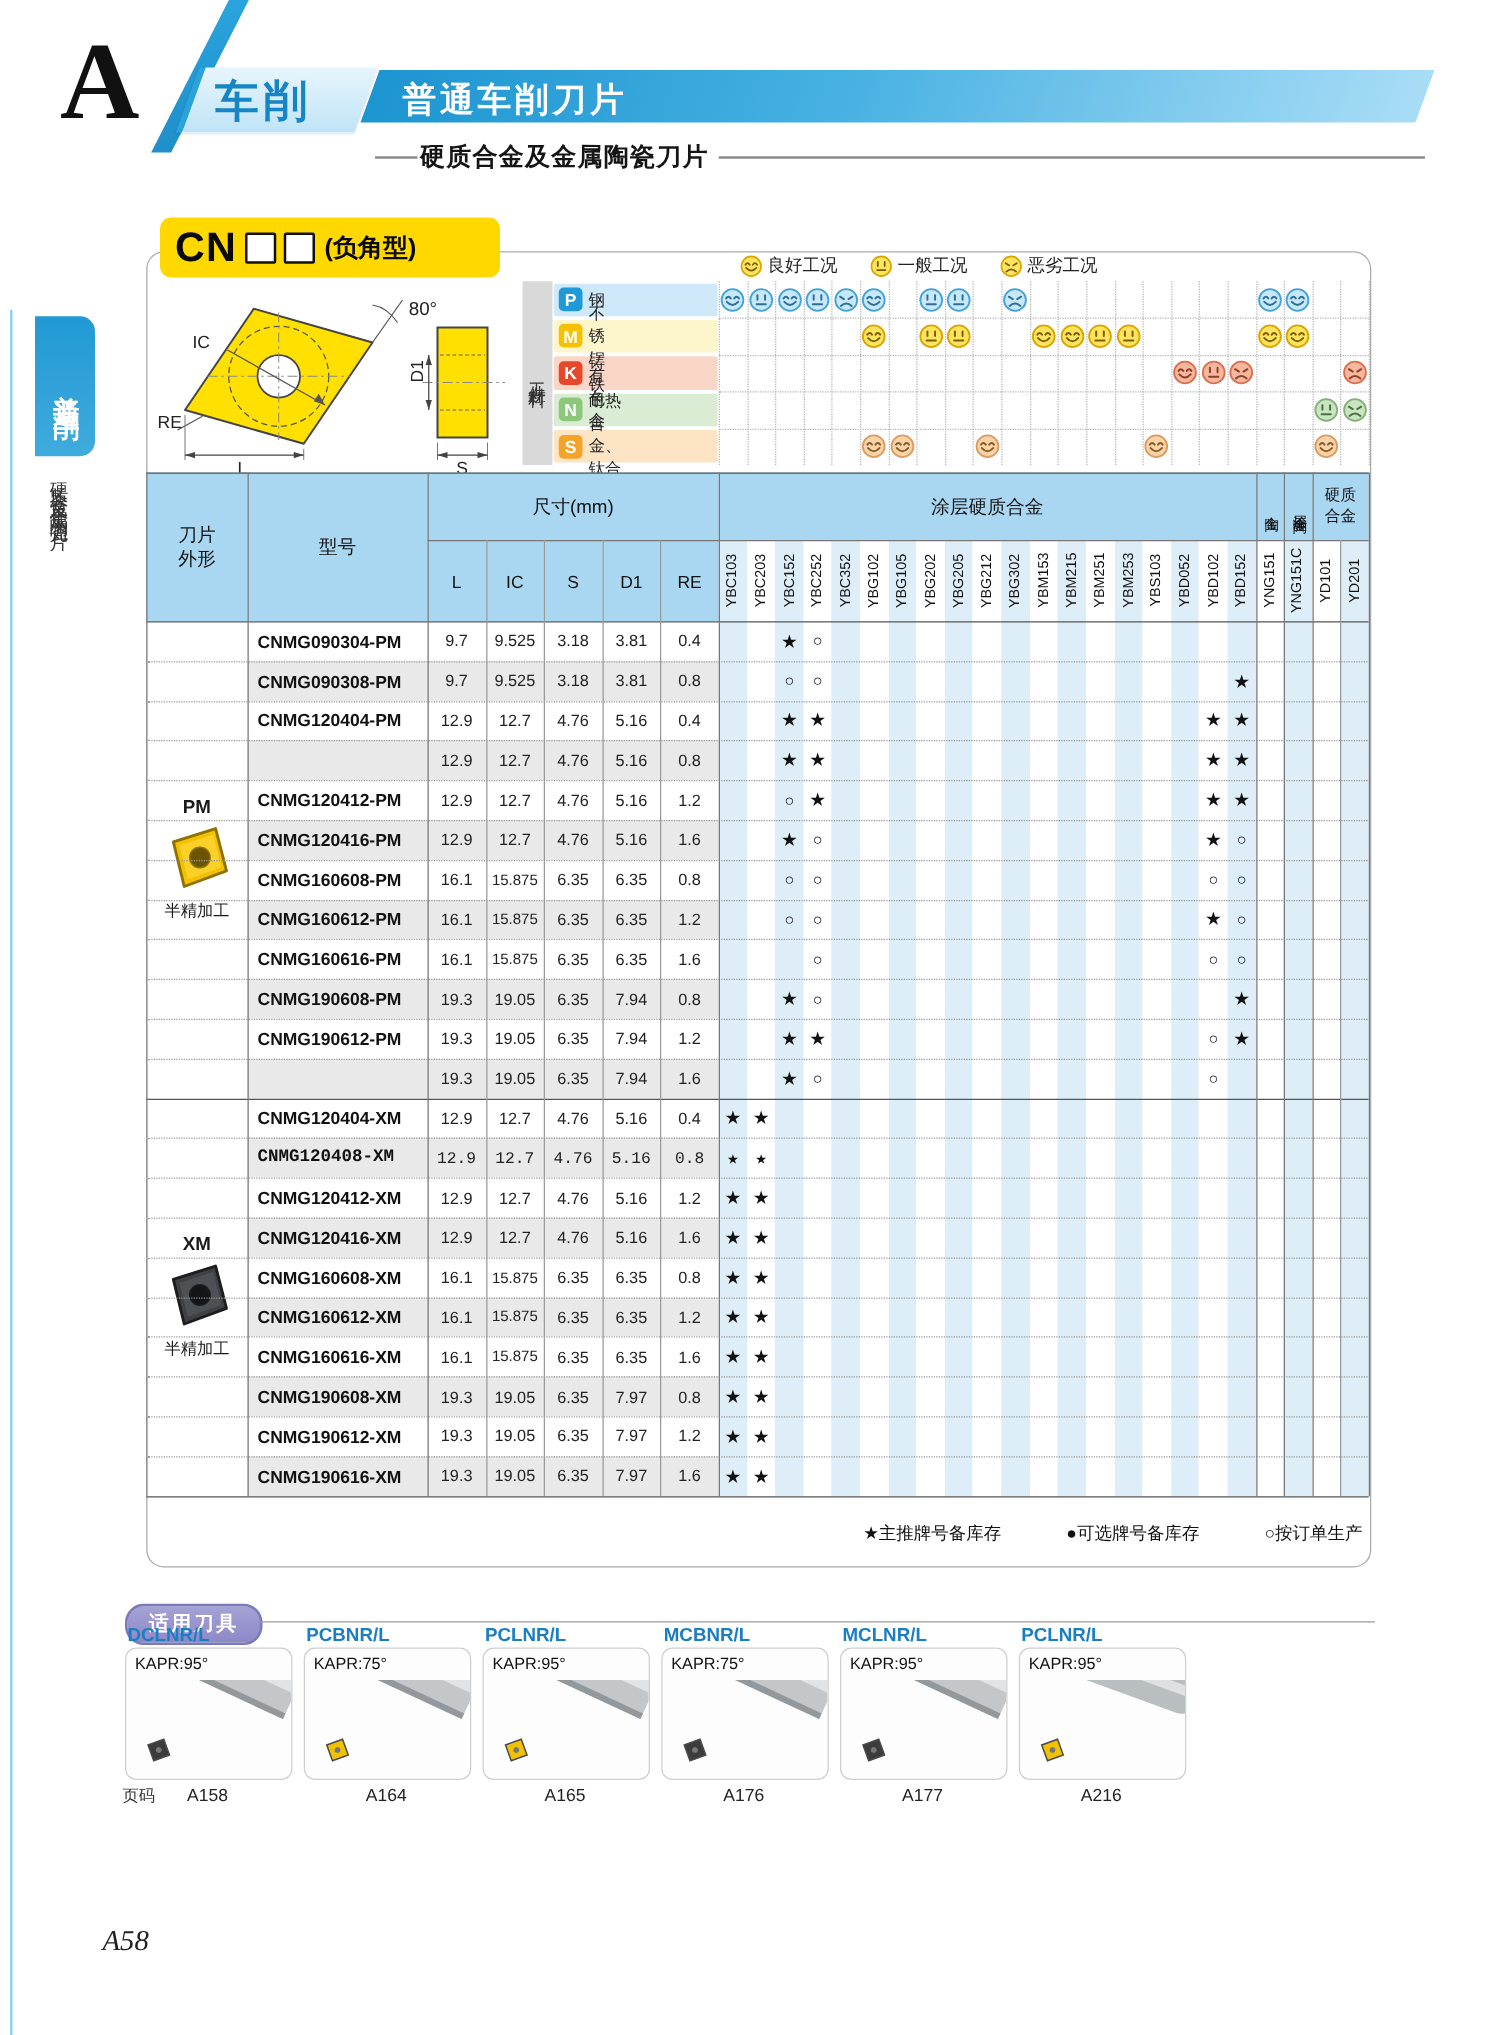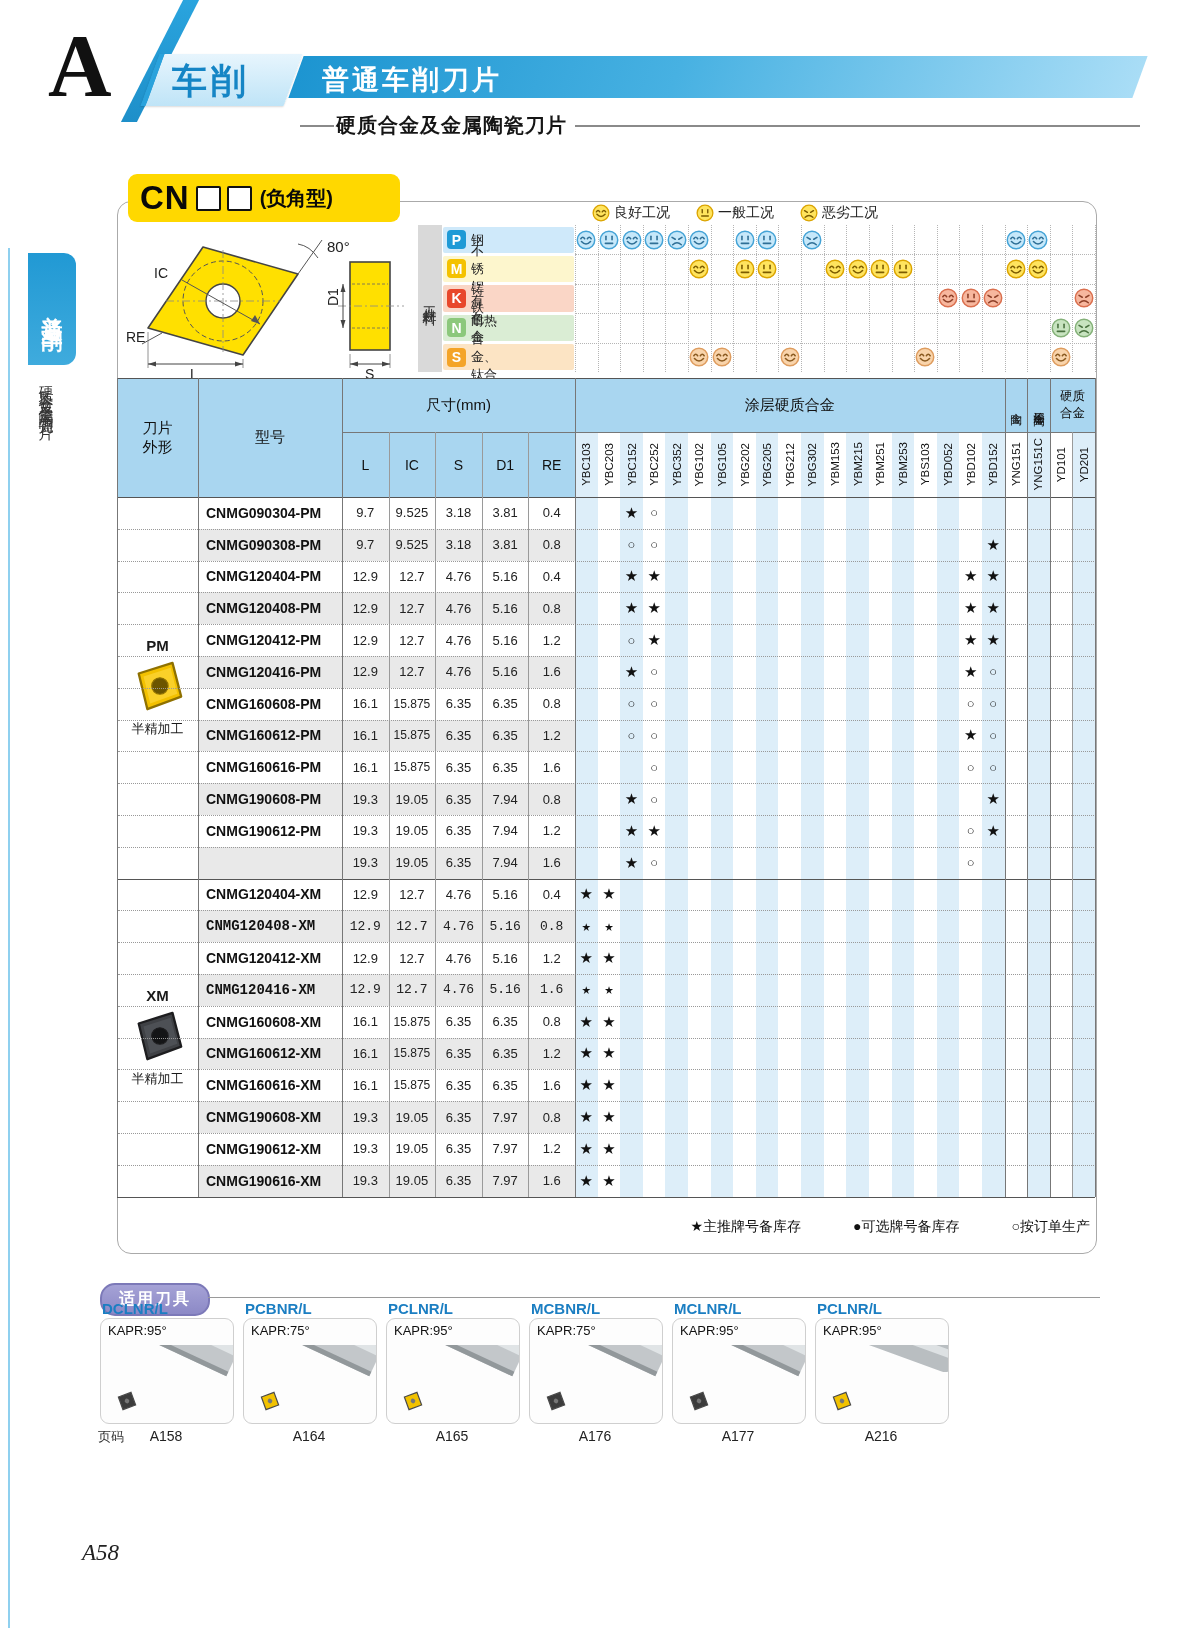--- a/index.html
+++ b/index.html
@@ -607,21 +607,20 @@
         <div style="position: absolute; left: 364.8px; top: 0px; width: 46.6px; height: 31.8px; display: flex; align-items: center; justify-content: center; font-size: 13px; color: rgb(34, 34, 34);">5.16</div>
         <div style="position: absolute; left: 411.4px; top: 0px; width: 46.6px; height: 31.8px; display: flex; align-items: center; justify-content: center; font-size: 13px; color: rgb(34, 34, 34);">0.4</div>
         <div style="position: absolute; left: 503.218px; top: 0px; width: 22.609px; height: 31.8px; display: flex; align-items: center; justify-content: center; font-size: 15px; color: rgb(17, 17, 17);">★</div>
         <div style="position: absolute; left: 525.827px; top: 0px; width: 22.609px; height: 31.8px; display: flex; align-items: center; justify-content: center; font-size: 15px; color: rgb(17, 17, 17);">★</div>
         <div style="position: absolute; left: 842.353px; top: 0px; width: 22.609px; height: 31.8px; display: flex; align-items: center; justify-content: center; font-size: 15px; color: rgb(17, 17, 17);">★</div>
         <div style="position: absolute; left: 864.962px; top: 0px; width: 22.609px; height: 31.8px; display: flex; align-items: center; justify-content: center; font-size: 15px; color: rgb(17, 17, 17);">★</div>
       </div>
       <div style="position: absolute; left: 118px; top: 560.6px; width: 976px; height: 0px; border-top: 1px dotted rgb(153, 153, 153);"></div>
       <div style="position: absolute; left: 198px; top: 592.4px; width: 377px; height: 31.8px; background: rgb(233, 233, 233);"></div>
       <div style="position: absolute; left: 117px; top: 592.4px; width: 978px; height: 31.8px;">
-        <div style="position: absolute; left: 89px; top: 0px; width: 367px; height: 31.8px; display: flex; align-items: center; font-size: 14px; font-weight: bold; color: rgb(17, 17, 17);">CNMG120408-PM</div>
         <div style="position: absolute; left: 225px; top: 0px; width: 46.6px; height: 31.8px; display: flex; align-items: center; justify-content: center; font-size: 13px; color: rgb(34, 34, 34);">12.9</div>
         <div style="position: absolute; left: 271.6px; top: 0px; width: 46.6px; height: 31.8px; display: flex; align-items: center; justify-content: center; font-size: 13px; color: rgb(34, 34, 34);">12.7</div>
         <div style="position: absolute; left: 318.2px; top: 0px; width: 46.6px; height: 31.8px; display: flex; align-items: center; justify-content: center; font-size: 13px; color: rgb(34, 34, 34);">4.76</div>
         <div style="position: absolute; left: 364.8px; top: 0px; width: 46.6px; height: 31.8px; display: flex; align-items: center; justify-content: center; font-size: 13px; color: rgb(34, 34, 34);">5.16</div>
         <div style="position: absolute; left: 411.4px; top: 0px; width: 46.6px; height: 31.8px; display: flex; align-items: center; justify-content: center; font-size: 13px; color: rgb(34, 34, 34);">0.8</div>
         <div style="position: absolute; left: 503.218px; top: 0px; width: 22.609px; height: 31.8px; display: flex; align-items: center; justify-content: center; font-size: 15px; color: rgb(17, 17, 17);">★</div>
         <div style="position: absolute; left: 525.827px; top: 0px; width: 22.609px; height: 31.8px; display: flex; align-items: center; justify-content: center; font-size: 15px; color: rgb(17, 17, 17);">★</div>
         <div style="position: absolute; left: 842.353px; top: 0px; width: 22.609px; height: 31.8px; display: flex; align-items: center; justify-content: center; font-size: 15px; color: rgb(17, 17, 17);">★</div>
         <div style="position: absolute; left: 864.962px; top: 0px; width: 22.609px; height: 31.8px; display: flex; align-items: center; justify-content: center; font-size: 15px; color: rgb(17, 17, 17);">★</div>
       </div>
@@ -773,21 +772,21 @@
         <div style="position: absolute; left: 225px; top: 0px; width: 46.6px; height: 31.8px; display: flex; align-items: center; justify-content: center; font-size: 13px; color: rgb(34, 34, 34);">12.9</div>
         <div style="position: absolute; left: 271.6px; top: 0px; width: 46.6px; height: 31.8px; display: flex; align-items: center; justify-content: center; font-size: 13px; color: rgb(34, 34, 34);">12.7</div>
         <div style="position: absolute; left: 318.2px; top: 0px; width: 46.6px; height: 31.8px; display: flex; align-items: center; justify-content: center; font-size: 13px; color: rgb(34, 34, 34);">4.76</div>
         <div style="position: absolute; left: 364.8px; top: 0px; width: 46.6px; height: 31.8px; display: flex; align-items: center; justify-content: center; font-size: 13px; color: rgb(34, 34, 34);">5.16</div>
         <div style="position: absolute; left: 411.4px; top: 0px; width: 46.6px; height: 31.8px; display: flex; align-items: center; justify-content: center; font-size: 13px; color: rgb(34, 34, 34);">1.2</div>
         <div style="position: absolute; left: 458px; top: 0px; width: 22.609px; height: 31.8px; display: flex; align-items: center; justify-content: center; font-size: 15px; color: rgb(17, 17, 17);">★</div>
         <div style="position: absolute; left: 480.609px; top: 0px; width: 22.609px; height: 31.8px; display: flex; align-items: center; justify-content: center; font-size: 15px; color: rgb(17, 17, 17);">★</div>
       </div>
       <div style="position: absolute; left: 118px; top: 942.2px; width: 976px; height: 0px; border-top: 1px dotted rgb(153, 153, 153);"></div>
       <div style="position: absolute; left: 198px; top: 974px; width: 377px; height: 31.8px; background: rgb(233, 233, 233);"></div>
-      <div style="position: absolute; left: 117px; top: 974px; width: 978px; height: 31.8px; font-family: Liberation Mono, monospace;">
+      <div style="position: absolute; left: 117px; top: 974px; width: 978px; height: 31.8px;">
         <div style="position: absolute; left: 89px; top: 0px; width: 367px; height: 31.8px; display: flex; align-items: center; font-size: 14px; font-weight: bold; color: rgb(17, 17, 17);">CNMG120416-XM</div>
         <div style="position: absolute; left: 225px; top: 0px; width: 46.6px; height: 31.8px; display: flex; align-items: center; justify-content: center; font-size: 13px; color: rgb(34, 34, 34);">12.9</div>
         <div style="position: absolute; left: 271.6px; top: 0px; width: 46.6px; height: 31.8px; display: flex; align-items: center; justify-content: center; font-size: 13px; color: rgb(34, 34, 34);">12.7</div>
         <div style="position: absolute; left: 318.2px; top: 0px; width: 46.6px; height: 31.8px; display: flex; align-items: center; justify-content: center; font-size: 13px; color: rgb(34, 34, 34);">4.76</div>
         <div style="position: absolute; left: 364.8px; top: 0px; width: 46.6px; height: 31.8px; display: flex; align-items: center; justify-content: center; font-size: 13px; color: rgb(34, 34, 34);">5.16</div>
         <div style="position: absolute; left: 411.4px; top: 0px; width: 46.6px; height: 31.8px; display: flex; align-items: center; justify-content: center; font-size: 13px; color: rgb(34, 34, 34);">1.6</div>
         <div style="position: absolute; left: 458px; top: 0px; width: 22.609px; height: 31.8px; display: flex; align-items: center; justify-content: center; font-size: 15px; color: rgb(17, 17, 17);">★</div>
         <div style="position: absolute; left: 480.609px; top: 0px; width: 22.609px; height: 31.8px; display: flex; align-items: center; justify-content: center; font-size: 15px; color: rgb(17, 17, 17);">★</div>
       </div>
       <div style="position: absolute; left: 118px; top: 974px; width: 976px; height: 0px; border-top: 1px dotted rgb(153, 153, 153);"></div>

